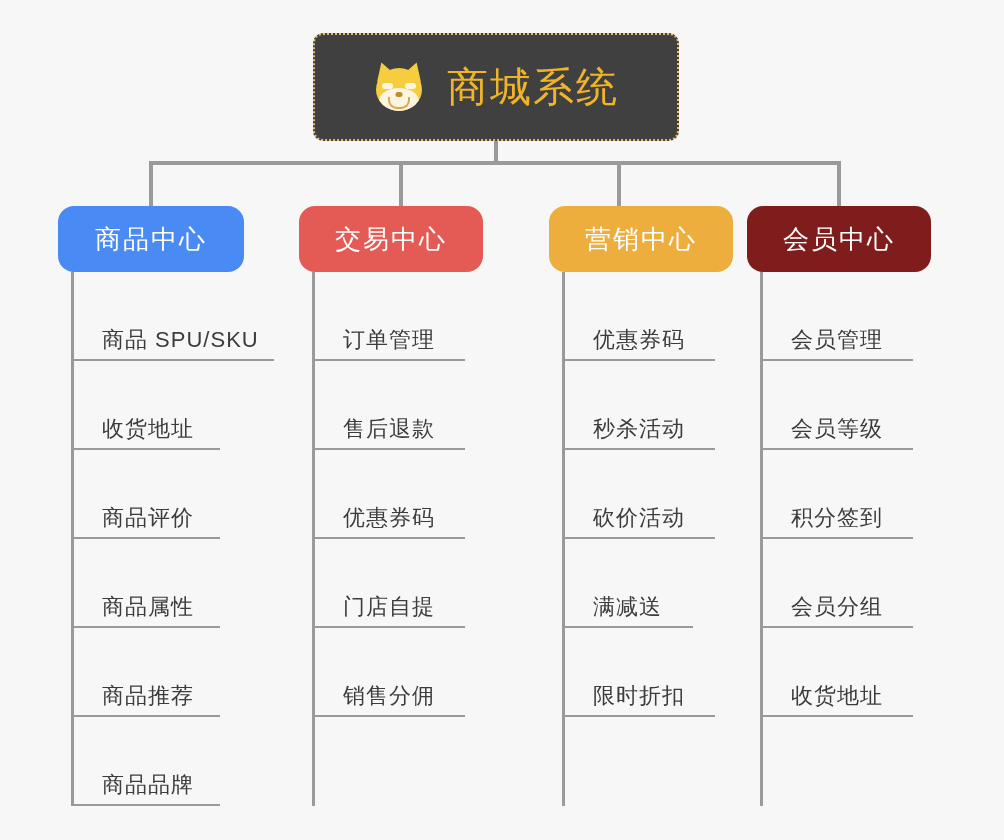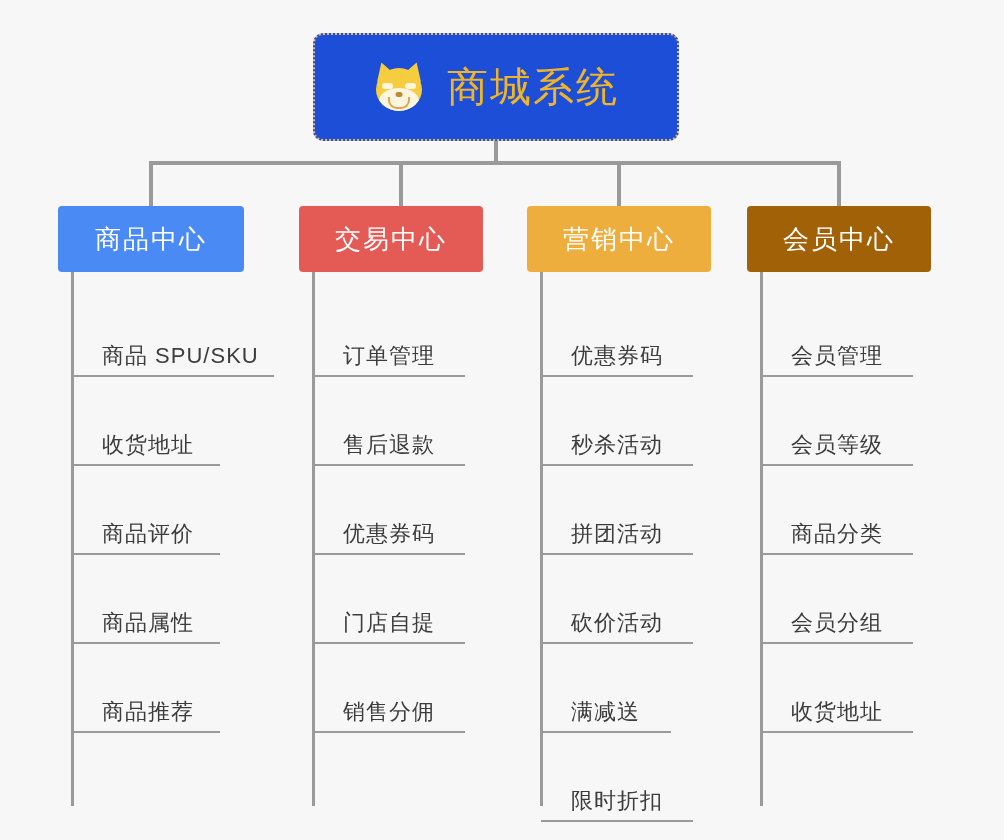--- a/index.html
+++ b/index.html
@@ -22,21 +22,21 @@
     height: 840px;
   }
 
   
   .root-node {
     position: absolute;
     left: 313px;
     top: 33px;
     width: 366px;
     height: 108px;
-    background: #1d4ed8;
+    background: #404040;
     border: 2px dotted #e8b96a;
     border-radius: 10px;
     box-sizing: border-box;
     display: flex;
     align-items: center;
     justify-content: center;
     gap: 22px;
   }
   .root-title {
     font-size: 41px;
@@ -125,33 +125,33 @@
   .conn.v { width: 4px; }
   .conn.h { height: 4px; }
 
   
   .branch {
     position: absolute;
     top: 206px;
   }
   .branch-head {
     height: 66px;
-    border-radius: 4px;
+    border-radius: 16px;
     display: flex;
     align-items: center;
     justify-content: center;
     color: #ffffff;
     font-size: 26px;
     letter-spacing: 2px;
     box-sizing: border-box;
   }
   .branch-body {
     position: relative;
     margin-top: 0;
-    padding-top: 16px;
+    padding-top: 0;
   }
   .trunk {
     position: absolute;
     left: 13px;
     top: 0;
     width: 3px;
     background: #9a9a9a;
   }
   .leaf {
     position: relative;
@@ -222,20 +222,24 @@
         <span class="leaf-rule" style="width:148px;"></span>
       </div>
       <div class="leaf">
         <span class="leaf-label">商品属性</span>
         <span class="leaf-rule" style="width:148px;"></span>
       </div>
       <div class="leaf">
         <span class="leaf-label">商品推荐</span>
         <span class="leaf-rule" style="width:148px;"></span>
       </div>
+      <div class="leaf">
+        <span class="leaf-label">商品品牌</span>
+        <span class="leaf-rule" style="width:148px;"></span>
+      </div>
     </div>
   </div>
 
   <div class="branch" style="left:299px; width:184px;">
     <div class="branch-head" style="background:#e45b55; width:184px;">
       <span>交易中心</span>
     </div>
     <div class="branch-body">
       <div class="trunk" style="height:534px;"></div>
       <div class="leaf">
@@ -254,69 +258,65 @@
         <span class="leaf-label">门店自提</span>
         <span class="leaf-rule" style="width:152px;"></span>
       </div>
       <div class="leaf">
         <span class="leaf-label">销售分佣</span>
         <span class="leaf-rule" style="width:152px;"></span>
       </div>
     </div>
   </div>
 
-  <div class="branch" style="left:527px; width:184px;">
+  <div class="branch" style="left:549px; width:184px;">
     <div class="branch-head" style="background:#edae3e; width:184px;">
       <span>营销中心</span>
     </div>
     <div class="branch-body">
       <div class="trunk" style="height:534px;"></div>
       <div class="leaf">
         <span class="leaf-label">优惠券码</span>
         <span class="leaf-rule" style="width:152px;"></span>
       </div>
       <div class="leaf">
         <span class="leaf-label">秒杀活动</span>
         <span class="leaf-rule" style="width:152px;"></span>
       </div>
       <div class="leaf">
-        <span class="leaf-label">拼团活动</span>
-        <span class="leaf-rule" style="width:152px;"></span>
-      </div>
-      <div class="leaf">
         <span class="leaf-label">砍价活动</span>
         <span class="leaf-rule" style="width:152px;"></span>
       </div>
       <div class="leaf">
         <span class="leaf-label">满减送</span>
         <span class="leaf-rule" style="width:130px;"></span>
       </div>
       <div class="leaf">
         <span class="leaf-label">限时折扣</span>
         <span class="leaf-rule" style="width:152px;"></span>
       </div>
     </div>
   </div>
 
   <div class="branch" style="left:747px; width:184px;">
-    <div class="branch-head" style="background:#a16207; width:184px;">
+    <div class="branch-head" style="background:#7f1d1d; width:184px;">
       <span>会员中心</span>
     </div>
     <div class="branch-body">
       <div class="trunk" style="height:534px;"></div>
       <div class="leaf">
         <span class="leaf-label">会员管理</span>
         <span class="leaf-rule" style="width:152px;"></span>
       </div>
       <div class="leaf">
         <span class="leaf-label">会员等级</span>
         <span class="leaf-rule" style="width:152px;"></span>
       </div>
       <div class="leaf">
-        <span class="leaf-label">商品分类</span>
+        <span class="leaf-label">积分签到</span>
         <span class="leaf-rule" style="width:152px;"></span>
       </div>
       <div class="leaf">
         <span class="leaf-label">会员分组</span>
         <span class="leaf-rule" style="width:152px;"></span>
       </div>
       <div class="leaf">
         <span class="leaf-label">收货地址</span>
         <span class="leaf-rule" style="width:152px;"></span>
       </div>

